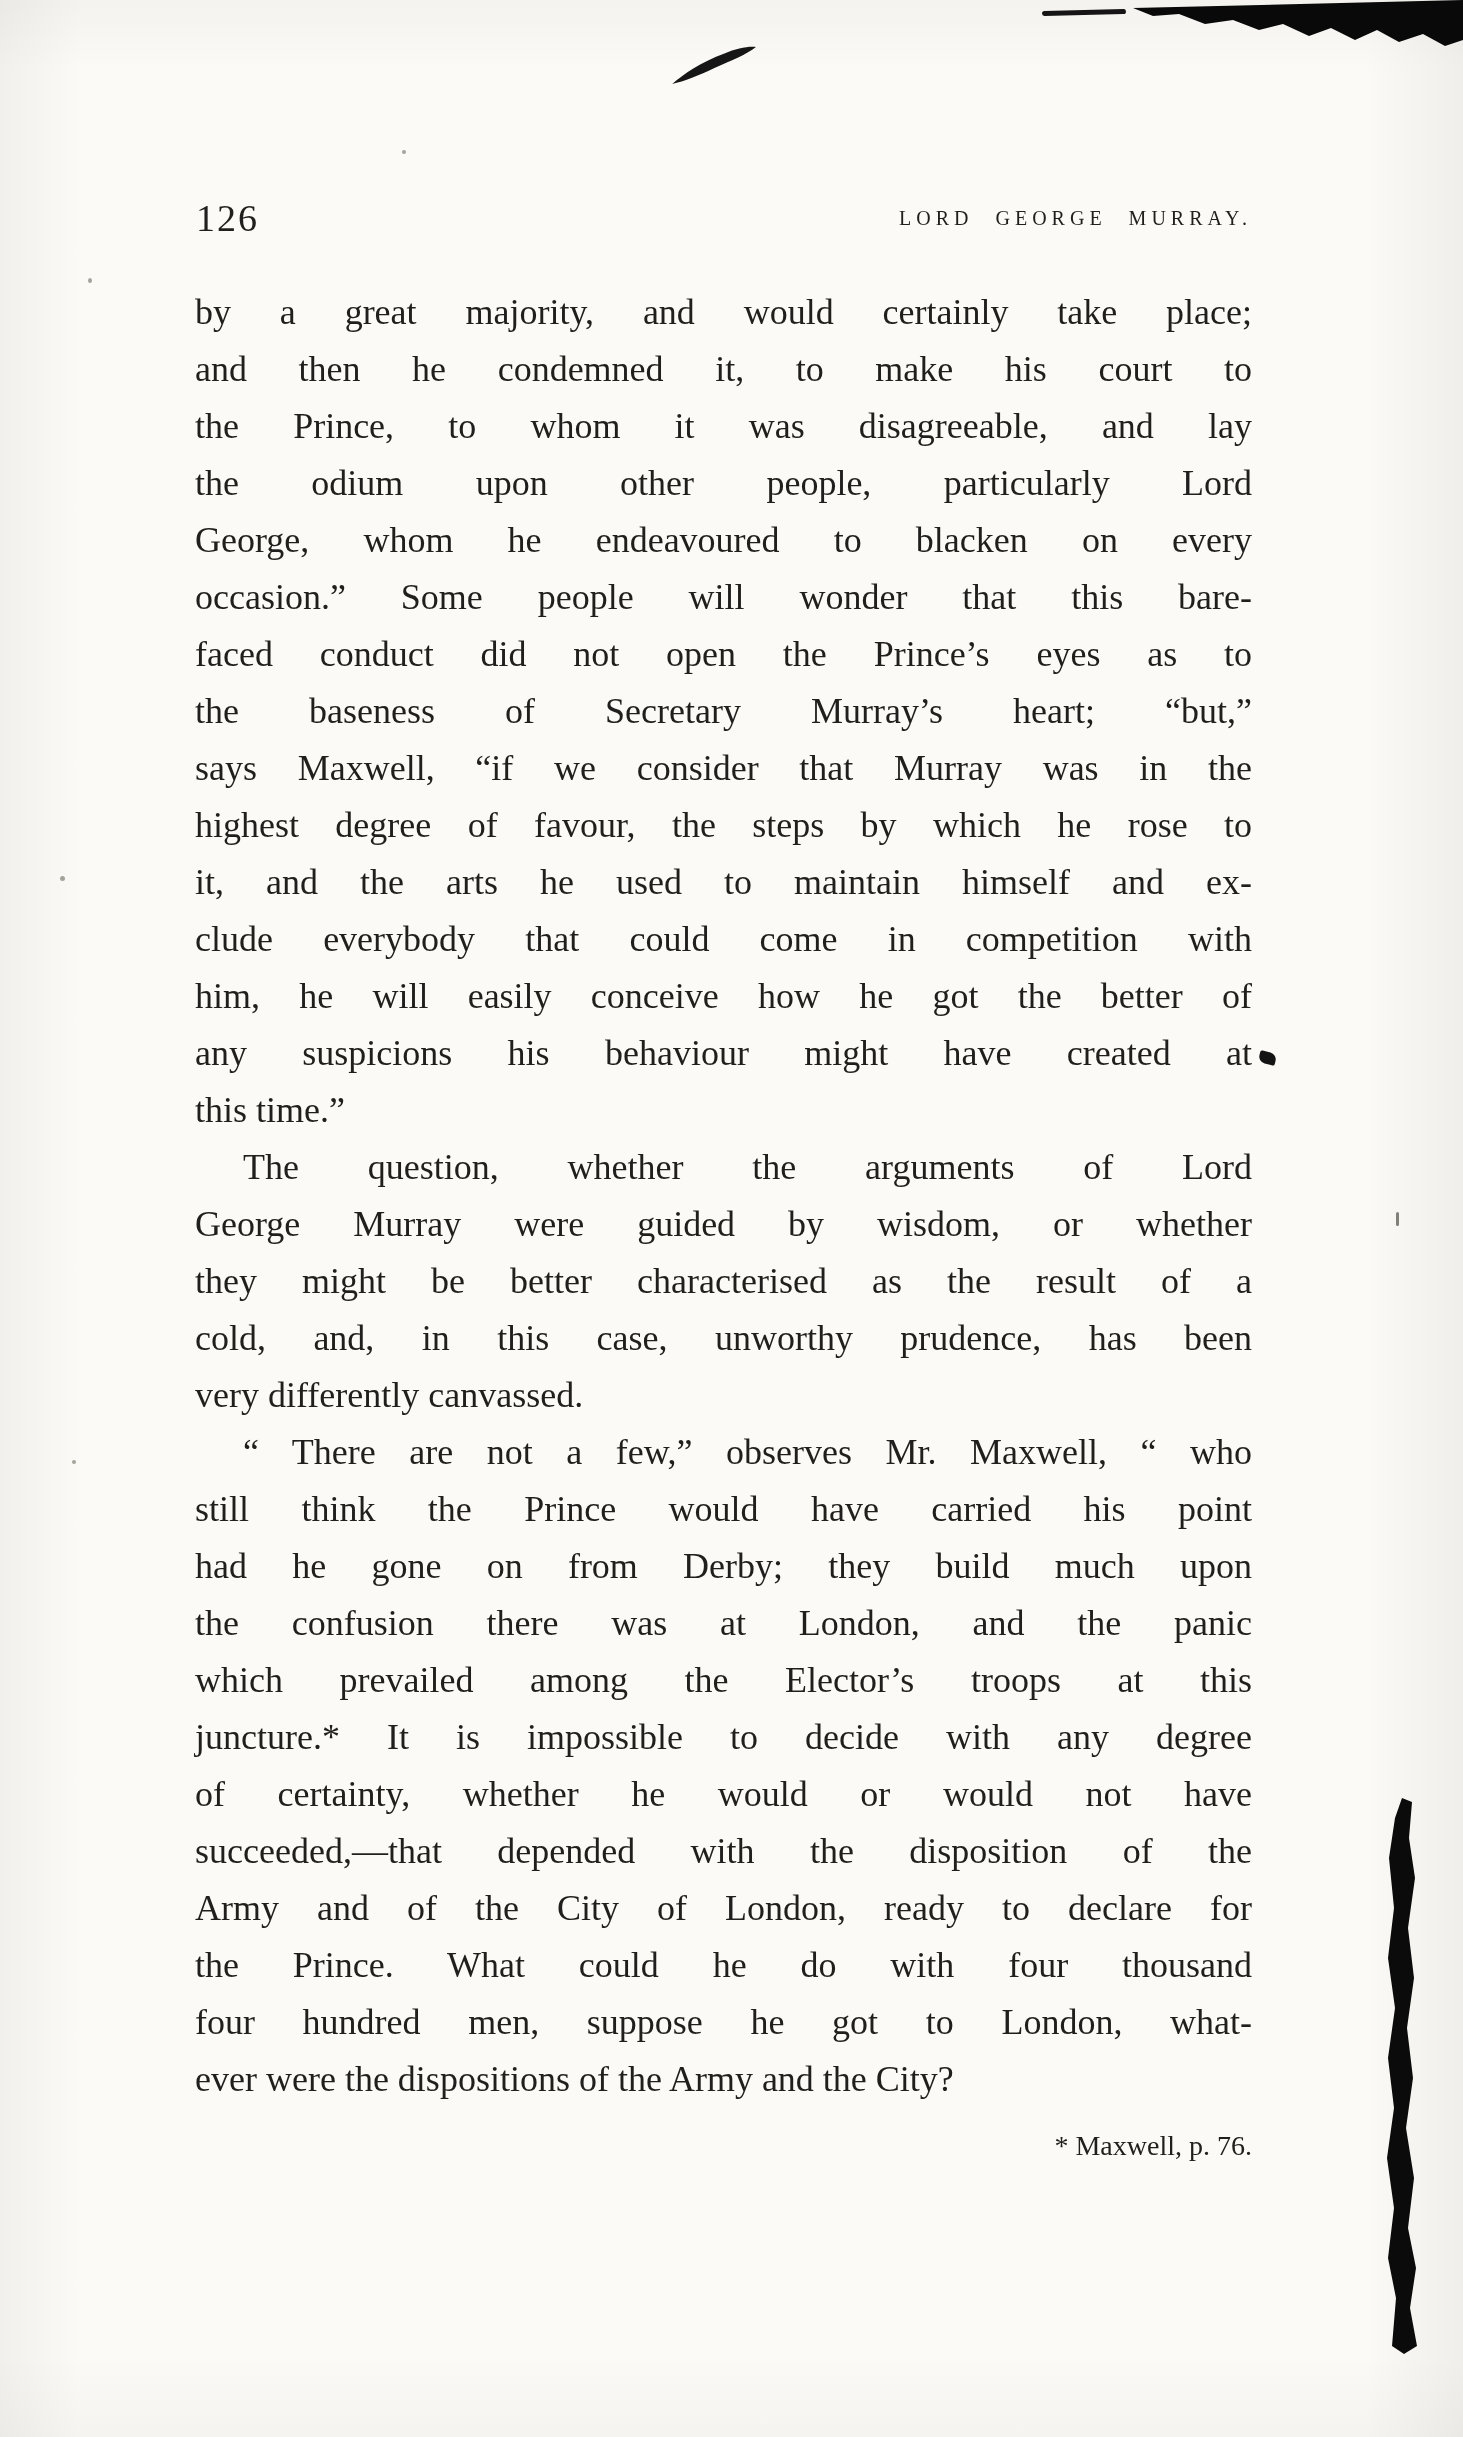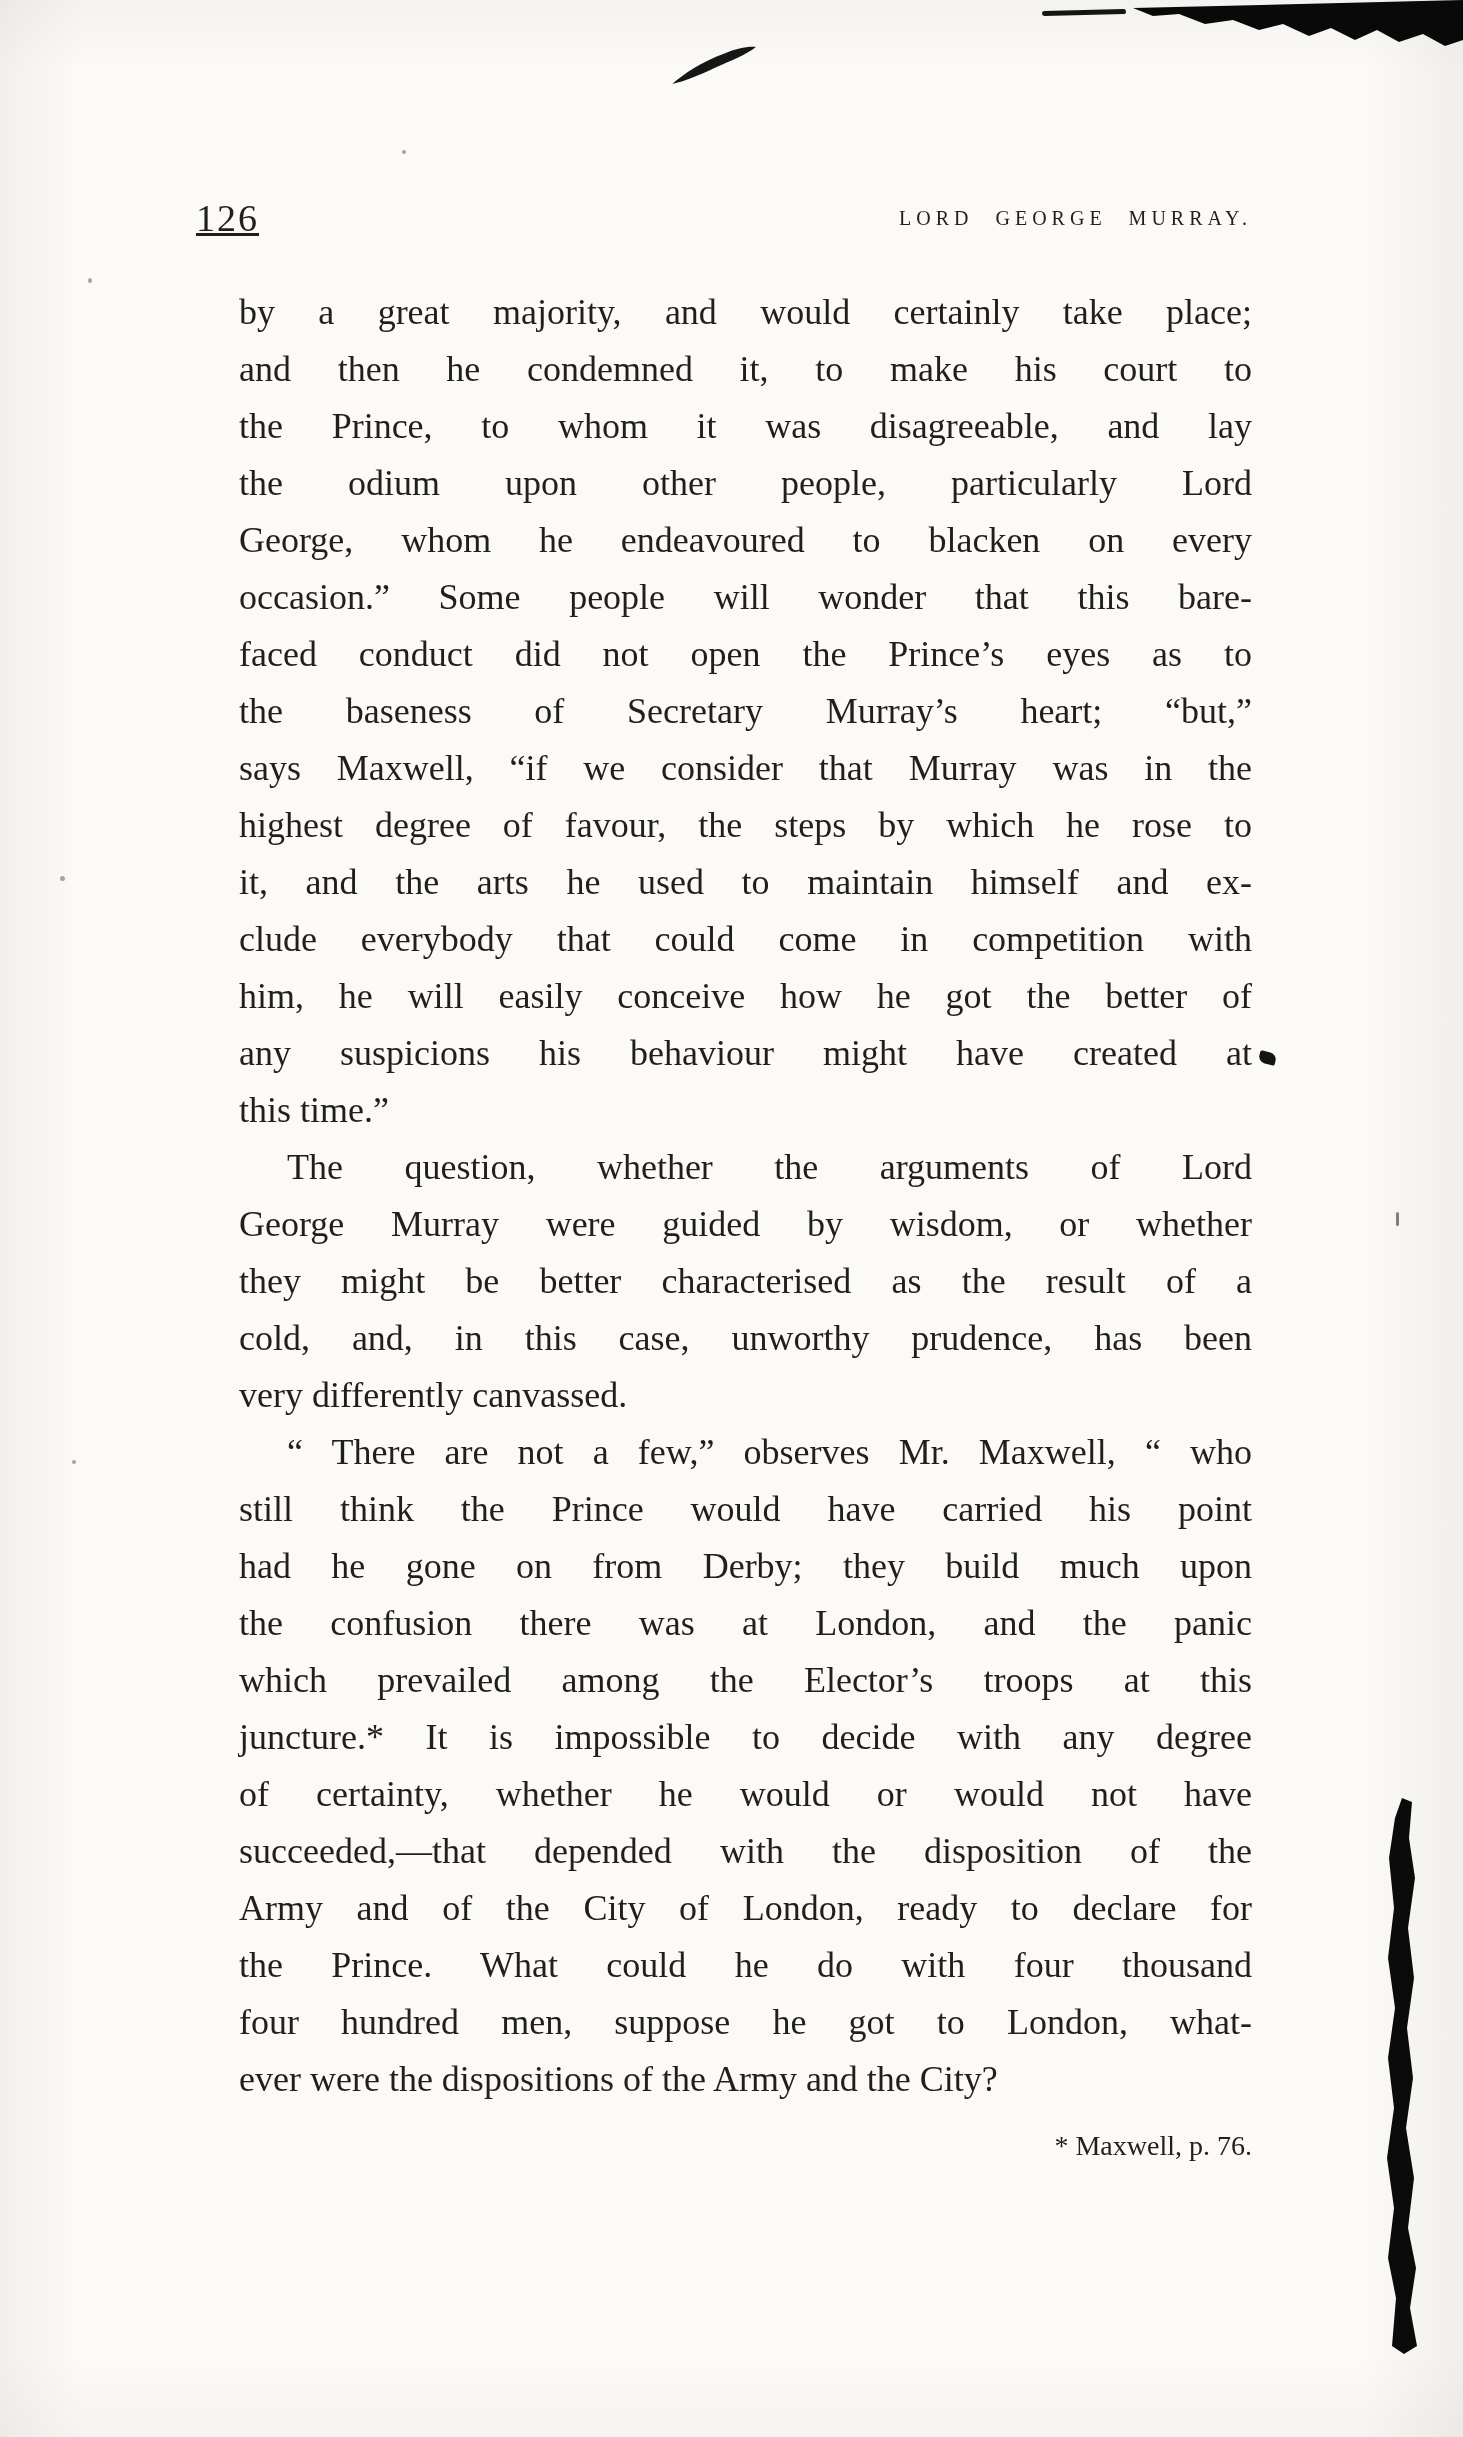--- a/index.html
+++ b/index.html
@@ -17,21 +17,20 @@
     font-family: "Liberation Serif", serif;
     color: #201f1d;
   }
   .sheet { position: absolute; inset: 0; }
 
   .pnum {
     position: absolute;
     left: 196px; top: 196px;
     font-size: 38px;
     letter-spacing: 2px;
-    text-decoration: underline;
   }
   .rhead {
     position: absolute;
     left: 195px; top: 207px;
     width: 1057px;
     text-align: right;
     font-size: 20px;
     letter-spacing: 5px;
     word-spacing: 12px;
   }
@@ -40,21 +39,20 @@
     position: absolute;
     left: 195px; top: 284px;
     width: 1057px;
     font-size: 36px;
     line-height: 57px;
   }
   .line {
     text-align: justify;
     text-align-last: justify;
     white-space: normal;
-    margin-left: 44px;
   }
   .line.last { text-align-last: left; }
   .paragraph.indent .line.first { text-indent: 48px; }
 
   .footnote {
     position: absolute;
     left: 195px; top: 2130px;
     width: 1057px;
     text-align: right;
     font-size: 28px;

